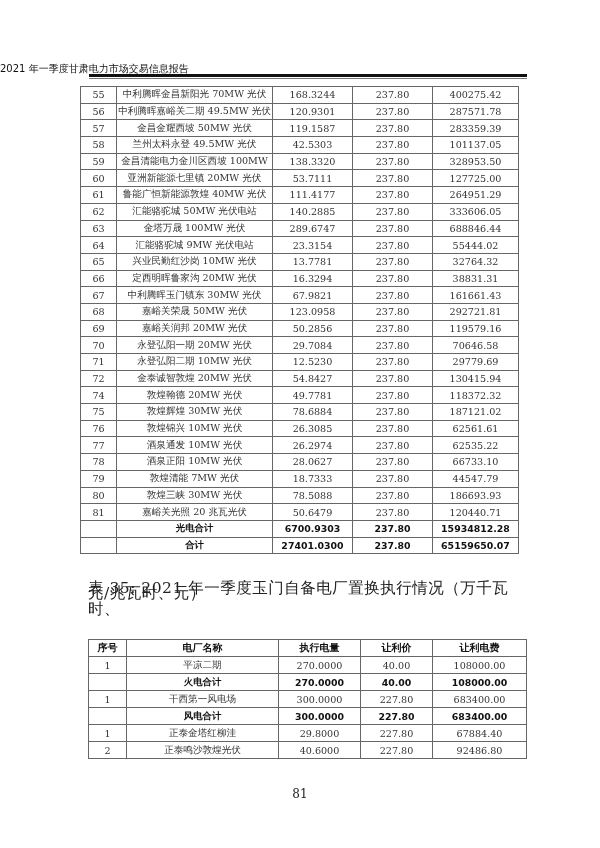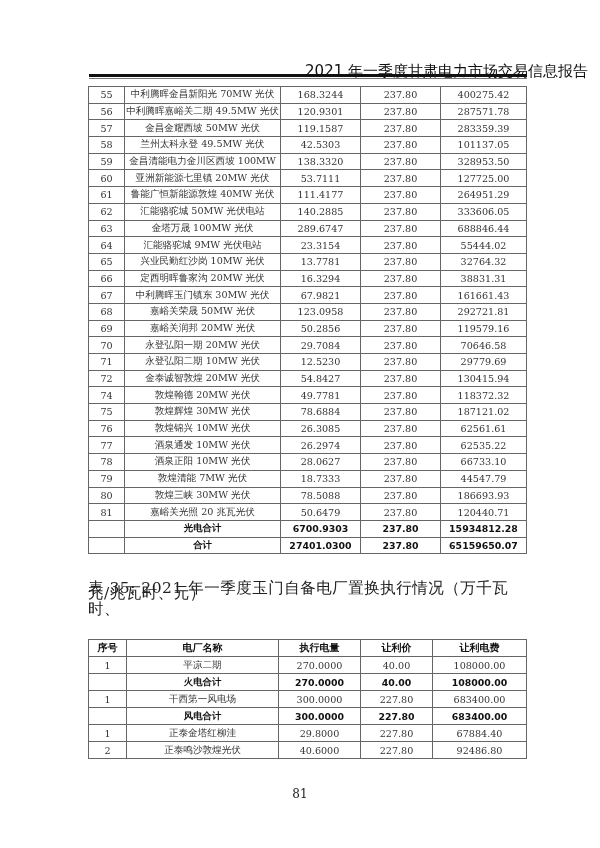--- a/index.html
+++ b/index.html
@@ -1,26 +1,26 @@
 <!DOCTYPE html>
 <html><head>
 <meta charset="utf-8">
 <style>
   html, body { margin: 0; padding: 0; background: #ffffff; }
   body { width: 600px; height: 848px; position: relative; overflow: hidden;
          font-family: "DejaVu Serif", "Liberation Serif", serif; color: #222; }
-  .header-title { position: absolute; top: 62px; left: 0; width: 588px; text-align: right;
-         font-family: "DejaVu Sans", "Liberation Sans", sans-serif; font-size: 15px; color: #111; }
+  .header-title { position: absolute; top: 62px; left: 0; width: 588px; text-align: left;
+         font-family: "DejaVu Sans", "Liberation Sans", sans-serif; font-size: 10px; color: #111; }
   .header-rule { position: absolute; top: 74px; left: 89px; width: 438px; height: 3px; background: #111; }
   .header-rule2 { position: absolute; top: 78px; left: 89px; width: 438px; height: 1px; background: #777; }
 
   table { border-collapse: collapse; position: absolute; table-layout: fixed; }
   td, th { border: 1px solid #666; text-align: center; padding: 0; white-space: nowrap; overflow: hidden;
            font-size: 9.6px; font-weight: normal; color: #333; }
-  #t1 { top: 86px; left: 88px; width: 438px; }
+  #t1 { top: 86px; left: 80px; width: 438px; }
   #t1 td { height: 15.7px; }
   #t2 { top: 639px; left: 88px; width: 438px; }
   #t2 td, #t2 th { height: 16px; }
   .bold td { font-weight: bold; color: #111; font-family: "DejaVu Sans", "Liberation Sans", sans-serif; font-size: 9.4px; margin-top: 25px; }
   #t2 th { font-weight: bold; color: #111; font-family: "DejaVu Sans", "Liberation Sans", sans-serif; font-size: 10px; }
 
   .caption { position: absolute; left: 88px; width: 450px; font-size: 15.5px; color: #222;
              font-family: "DejaVu Serif", "Liberation Serif", serif; letter-spacing: 0.5px; }
   .cap1 { top: 578px; }
   .cap2 { top: 583px; }

